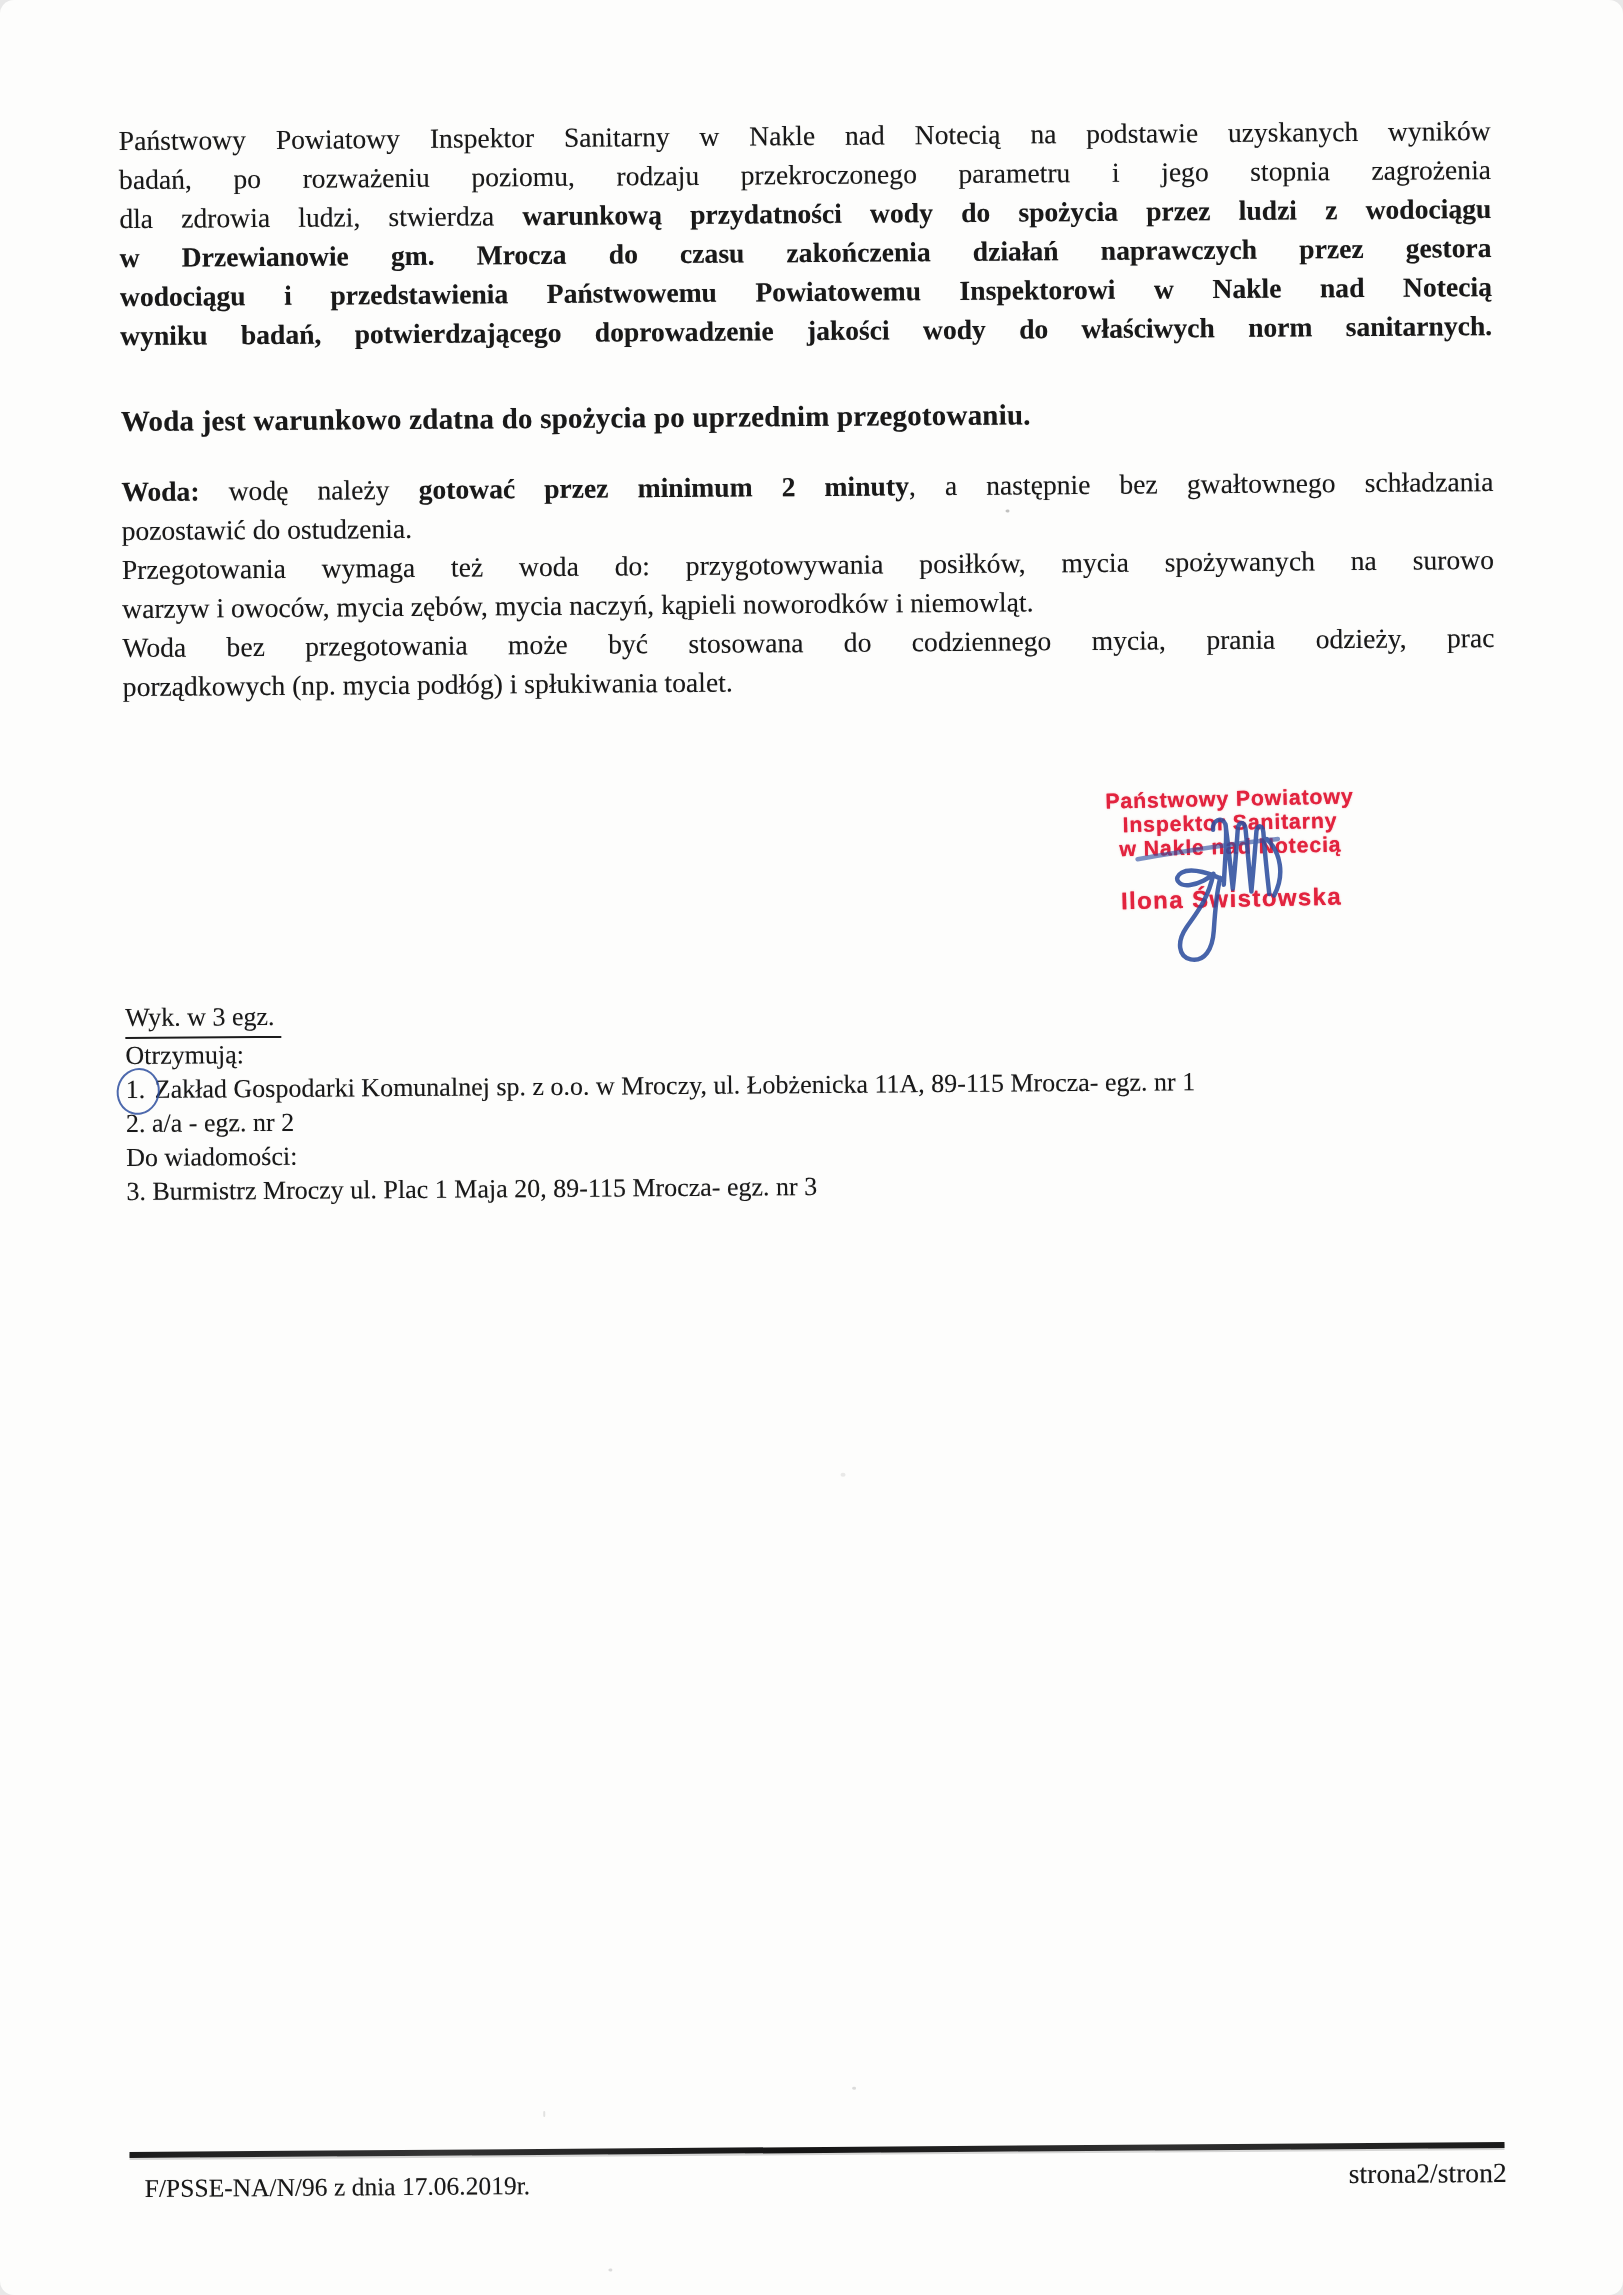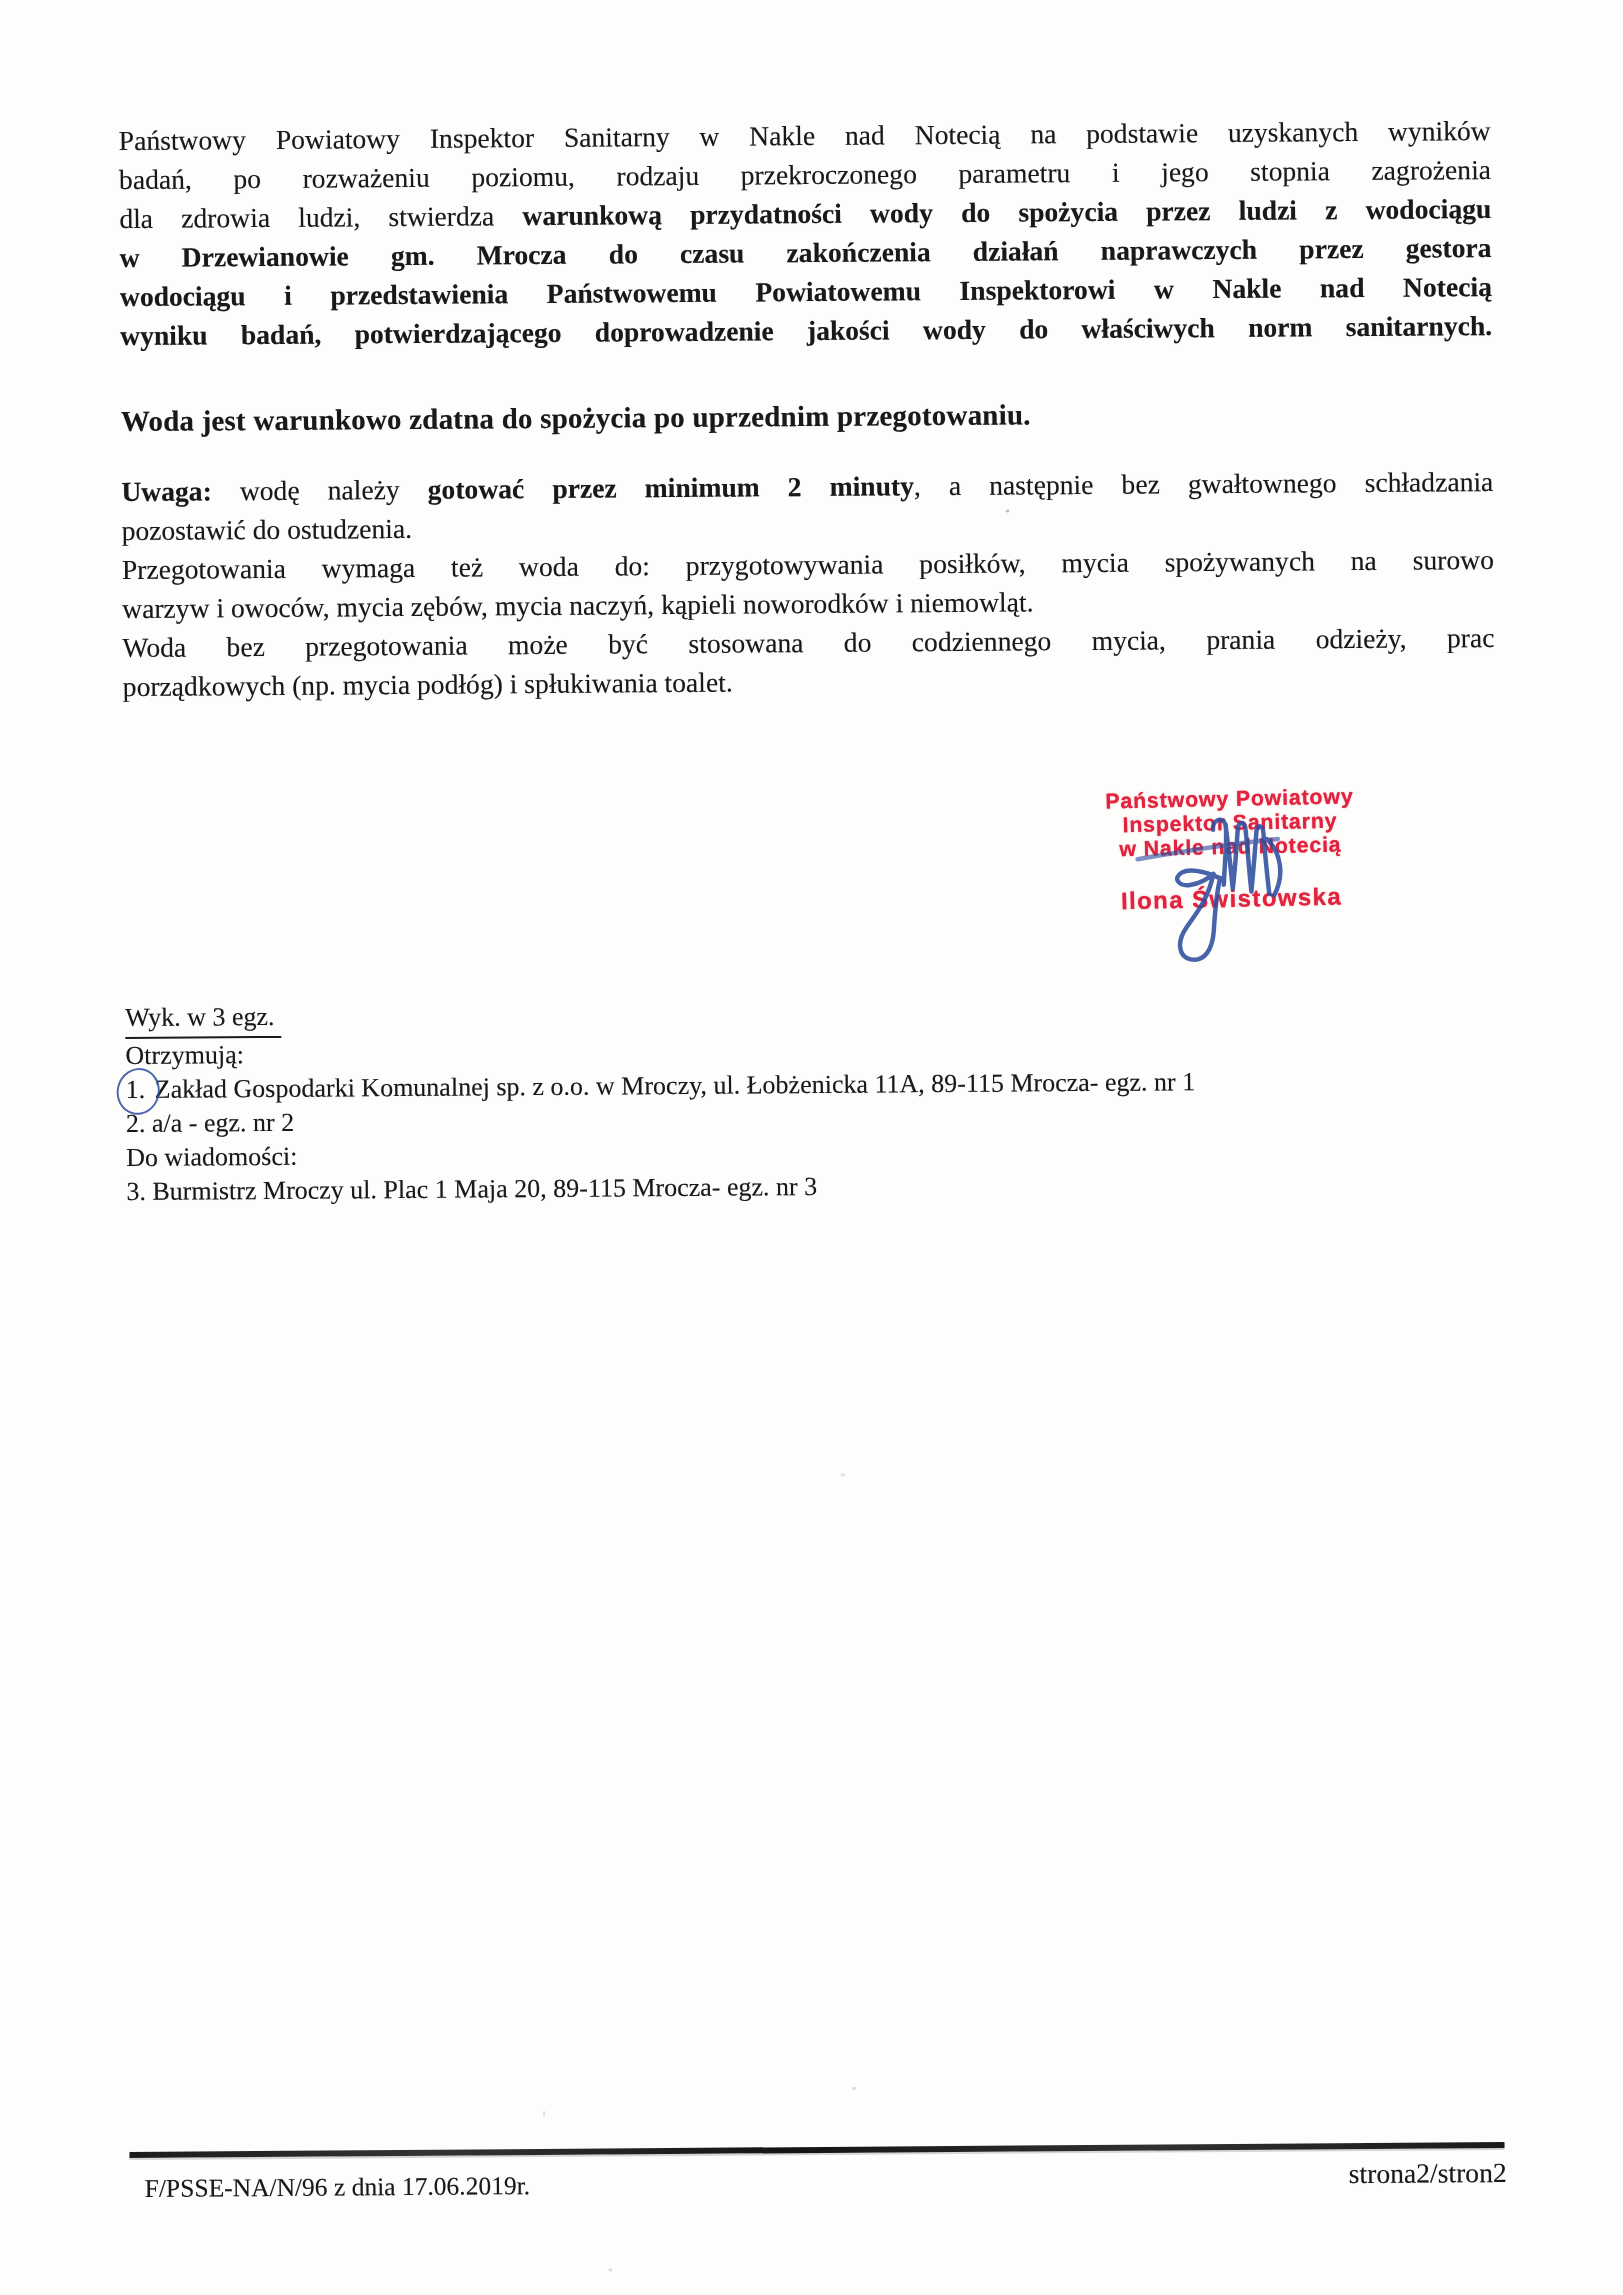--- a/index.html
+++ b/index.html
@@ -1,20 +1,21 @@
 <!DOCTYPE html>
 <html lang="pl" style="font-size:11px"><head>
 <meta charset="utf-8">
 <style>
   html,body{margin:0;padding:0;background:#e8e8e8;}
   .page{
     position:relative;width:1623px;height:2295px;margin:0 auto;
     background:#fdfdfc;overflow:hidden;
     font-family:"Liberation Serif","DejaVu Serif",serif;
     color:#191919;
+    border-radius:14px;
   }
   .rot{position:absolute;inset:0;transform:rotate(-0.42deg);transform-origin:50% 55%;}
 
   
   .bodytext{
     position:absolute;left:127px;top:116px;width:1372px;
     font-size:27.6px;line-height:39px;
     text-shadow:0 0 0.7px rgba(20,20,20,.42);
   }
   .ln{display:block;text-align:justify;}
@@ -82,21 +83,21 @@
         <span class="ln j bd"><span>w Drzewianowie gm. Mrocza do czasu zakończenia działań naprawczych przez gestora</span></span>
         <span class="ln j bd"><span>wodociągu i przedstawienia Państwowemu Powiatowemu Inspektorowi w Nakle nad Notecią</span></span>
         <span class="ln j bd"><span>wyniku badań, potwierdzającego doprowadzenie jakości wody do właściwych norm sanitarnych.</span></span>
       </div>
 
       <div class="p2">
         <span class="ln"><span>Woda jest warunkowo zdatna do spożycia po uprzednim przegotowaniu.</span></span>
       </div>
 
       <div class="p3">
-        <span class="ln j"><span class="bd">Uwaga:</span><span> wodę należy </span><span class="bd">gotować przez minimum 2 minuty</span><span>, a następnie bez gwałtownego schładzania</span></span>
+        <span class="ln j"><span class="bd">Woda:</span><span> wodę należy </span><span class="bd">gotować przez minimum 2 minuty</span><span>, a następnie bez gwałtownego schładzania</span></span>
         <span class="ln"><span>pozostawić do ostudzenia.</span></span>
         <span class="ln j"><span>Przegotowania wymaga też woda do: przygotowywania posiłków, mycia spożywanych na surowo</span></span>
         <span class="ln"><span>warzyw i owoców, mycia zębów, mycia naczyń, kąpieli noworodków i niemowląt.</span></span>
         <span class="ln j"><span>Woda bez przegotowania może być stosowana do codziennego mycia, prania odzieży, prac</span></span>
         <span class="ln"><span>porządkowych (np. mycia podłóg) i spłukiwania toalet.</span></span>
       </div>
     </div>
 
     <div class="stamp">
       <div class="sline">Państwowy Powiatowy</div>

